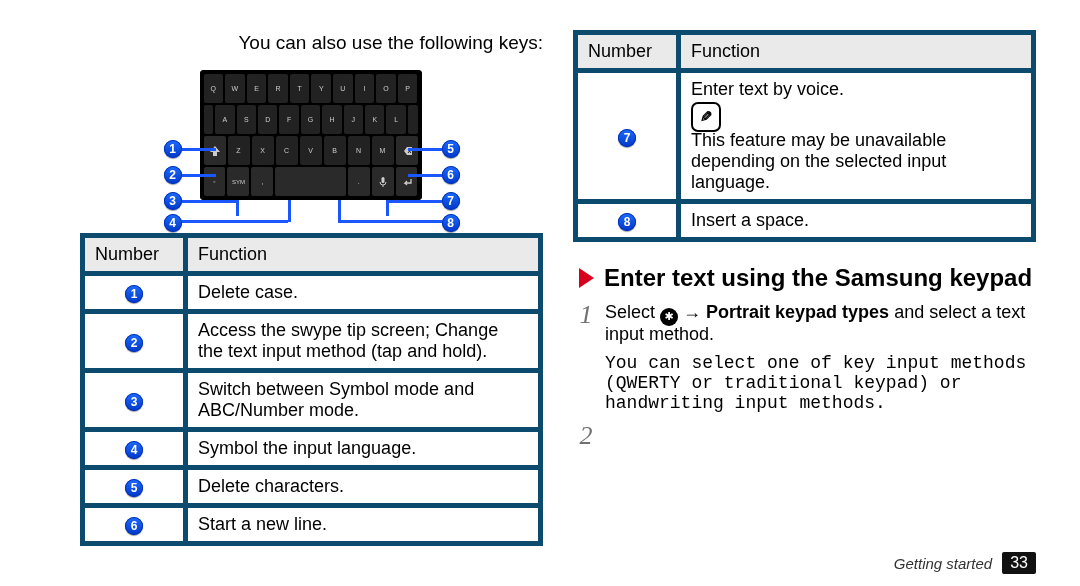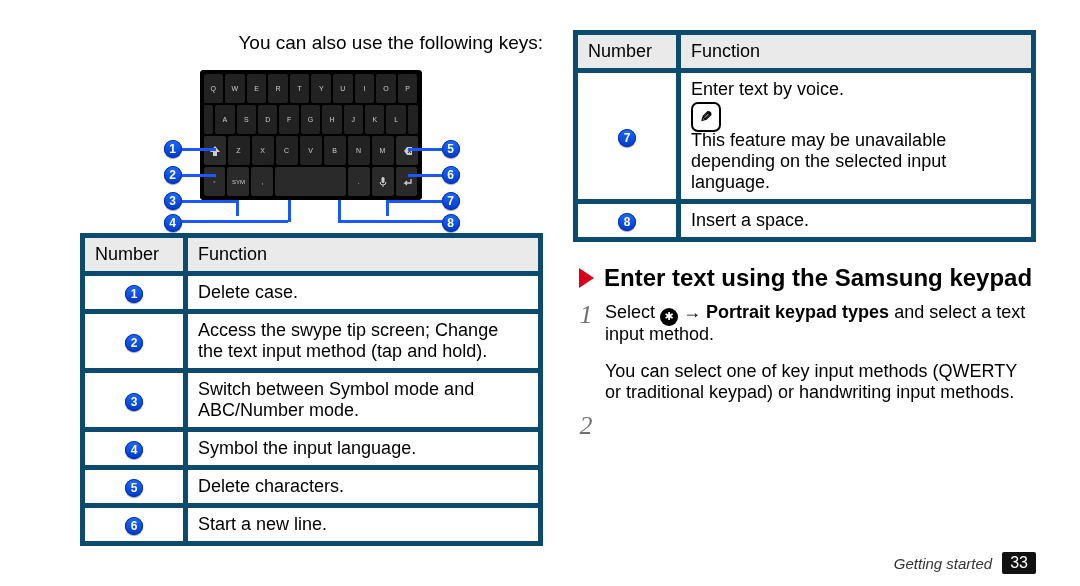--- a/index.html
+++ b/index.html
@@ -353,21 +353,21 @@
     </div>
 
     <ol class="steps">
       <li>
         <span class="stepnum">1</span>
         <span>Select </span>
         <span class="gear-pill"></span>
         <span> → </span>
         <span class="bold">Portrait keypad types</span>
         <span> and select a text input method.</span>
-        <div style="margin-top:16px;">You can select one of key input methods (QWERTY or traditional keypad) or handwriting input methods.</div>
+        <div style="margin-top:8px;font-family:Liberation Mono, monospace;">You can select one of key input methods (QWERTY or traditional keypad) or handwriting input methods.</div>
       </li>
       <li>
         <span class="stepnum">2</span>
       </li>
     </ol>
   </div>
 </div>
 
 <div class="footer">
   <span>Getting started</span>

